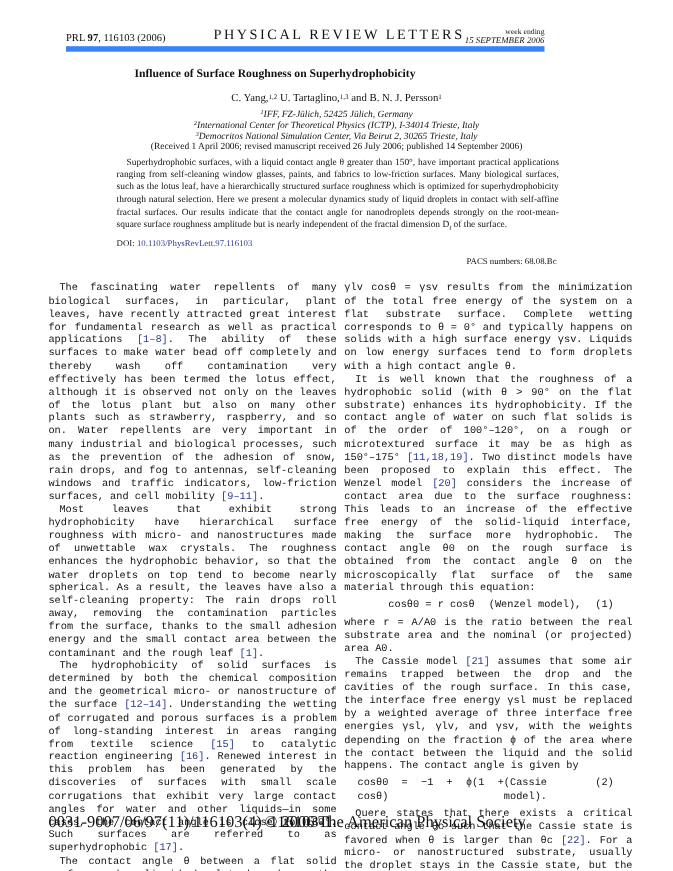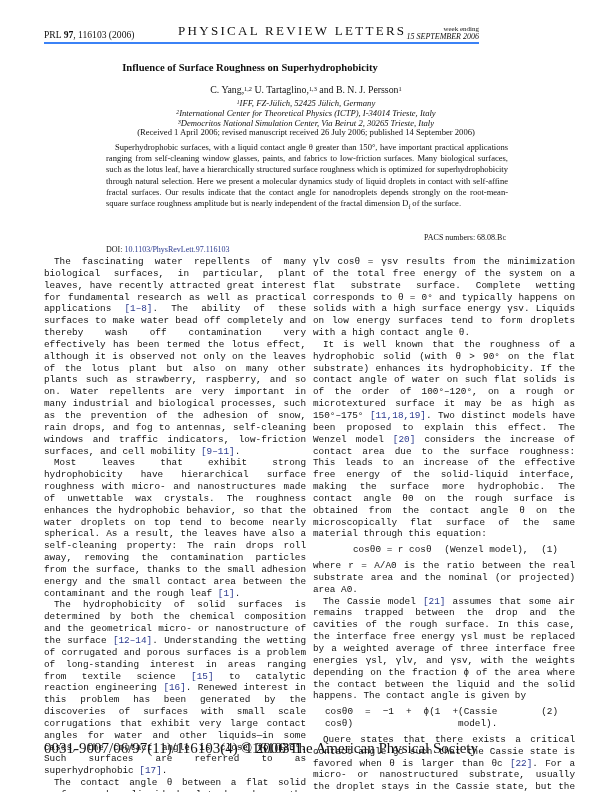--- a/index.html
+++ b/index.html
@@ -1,36 +1,36 @@
 <!DOCTYPE html>
 <html><head>
 <meta charset="utf-8">
 <style>
   html, body { margin: 0; padding: 0; background: #ffffff; }
   body {
     width: 612px; height: 792px; position: relative; overflow: hidden;
     font-family: "Liberation Serif", "DejaVu Serif", serif;
     color: #111;
   }
-  .hdr { position: absolute; left: 44px; top: 24px; width: 435px; height: 18px; border-bottom: 2px solid #3b82f6; }
+  .hdr { position: absolute; left: 60px; top: 24px; width: 435px; height: 18px; border-bottom: 5px solid #3b82f6; }
   .hdr-left { position: absolute; left: 0; bottom: 2px; font-size: 9.6px; }
   .hdr-left b { font-weight: bold; }
   .hdr-mid { position: absolute; left: 134px; bottom: 3px; font-size: 13px; letter-spacing: 2.3px; }
   .hdr-right { position: absolute; right: 0; bottom: 1px; font-size: 7.2px; text-align: right; line-height: 8px; }
   .hdr-right .l1 { font-size: 7px; }
   .hdr-right .l2 { font-size: 8px; font-style: italic; }
 
   .title { position: absolute; left: 0; width: 500px; top: 62px; text-align: center; font-weight: bold; font-size: 10.6px; }
   .authors { position: absolute; left: 0; width: 612px; top: 84px; text-align: center; font-size: 9.8px; }
   .affil { position: absolute; left: 0; width: 612px; text-align: center; font-style: italic; font-size: 8.6px; }
   .received { position: absolute; left: 0; width: 612px; top: 127px; text-align: center; font-size: 8.6px; }
   sup { font-size: 65%; vertical-align: 0.35em; line-height: 0; }
 
   .abstract { position: absolute; left: 106px; top: 142px; width: 402px; font-size: 8.55px; line-height: 11.2px; text-align: justify; text-indent: 9px; }
-  .doi { position: absolute; left: 106px; top: 245px; font-size: 8px; }
+  .doi { position: absolute; left: 106px; top: 217px; font-size: 8px; }
   .doi a { color: #2b3a8f; text-decoration: none; }
   .pacs { position: absolute; right: 106px; top: 233px; font-size: 8px; }
 
   .col { position: absolute; top: 256px; width: 262px; font-size: 9.35px; line-height: 11.85px; text-align: justify; font-family: Liberation Mono, monospace; }
   .col p { margin: 0; text-indent: 10px; }
   .col p.noindent { text-indent: 0; }
   .col-left { left: 44px; }
   .col-right { left: 313px; }
   .ref { color: #2b3a8f; }
   .eq { display: flex; justify-content: space-between; align-items: baseline; margin: 4px 17px 4px 0; text-indent: 0; }

